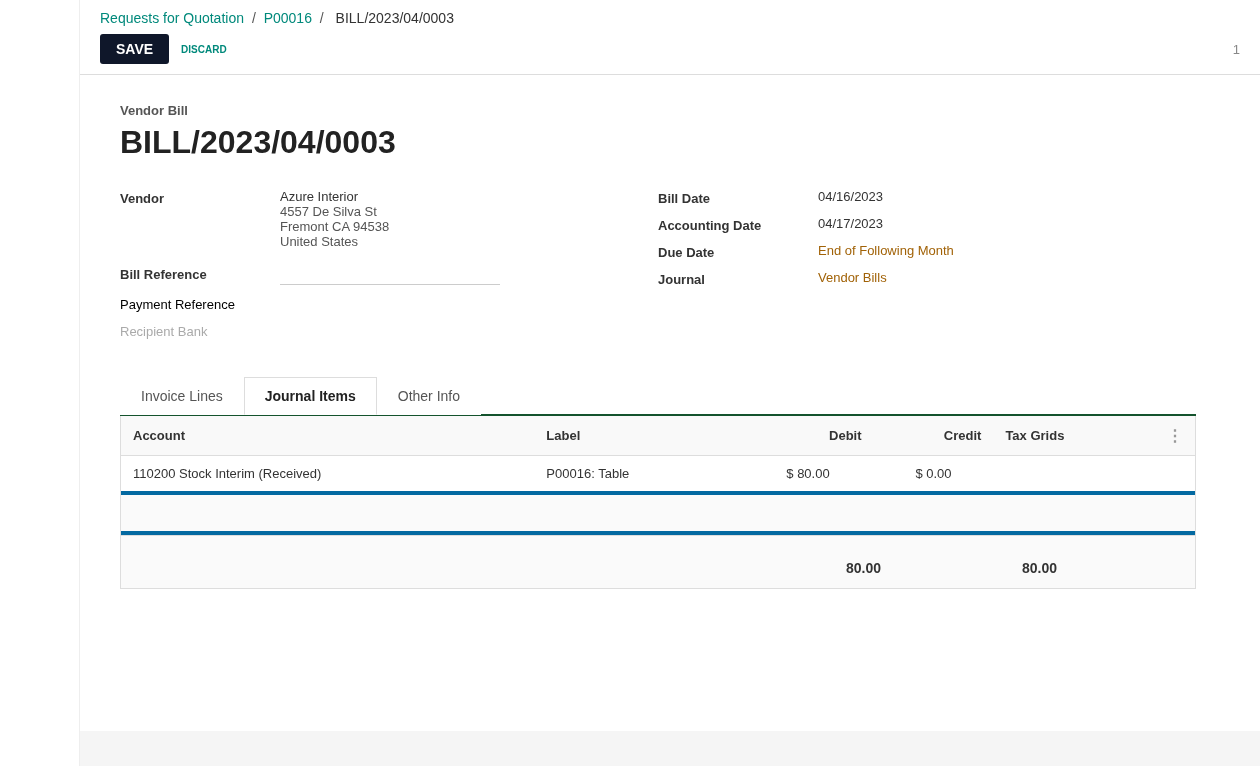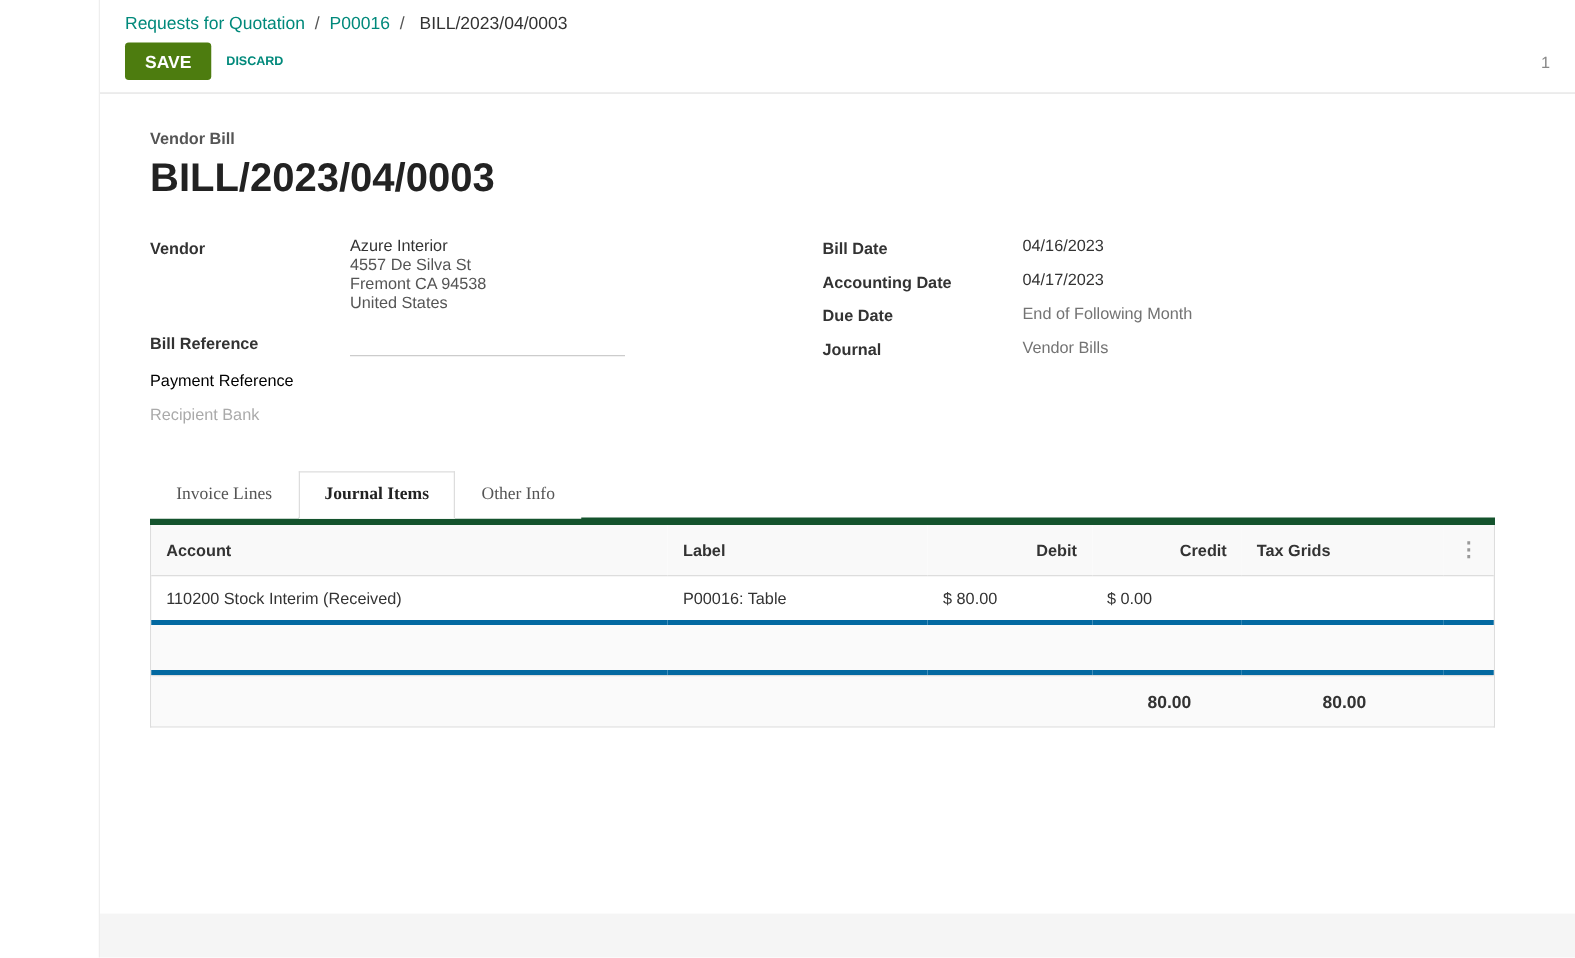--- a/index.html
+++ b/index.html
@@ -18,21 +18,21 @@
     .breadcrumb a { color: #00897b; text-decoration: none; }
     .breadcrumb span { color: #555; margin: 0 4px; }
     .breadcrumb .current { color: #333; }
 
     .action-bar {
       display: flex;
       align-items: center;
       gap: 12px;
     }
     .btn-save {
-      background: #4d7c0f;
+      background: #0f172a;
       color: #fff;
       border: none;
       padding: 7px 16px;
       font-size: 14px;
       font-weight: 600;
       cursor: pointer;
       border-radius: 3px;
     }
     .btn-discard {
       background: none;
@@ -86,44 +86,43 @@
       font-weight: 600;
       color: #333;
       min-width: 160px;
       padding-top: 2px;
       font-size: 13px;
     }
     .field-value {
       color: #333;
       font-size: 13px;
     }
-    .field-value.link { color: #737373; cursor: pointer; }
+    .field-value.link { color: #a16207; cursor: pointer; }
     .field-value .address-line { display: block; color: #555; }
 
     .field-input {
       border: none;
       border-bottom: 1px solid #ccc;
       outline: none;
       font-size: 13px;
       padding: 2px 4px;
       width: 220px;
       color: #333;
     }
 
     .field-placeholder {
       color: #aaa;
       font-size: 13px;
       font-style: normal;
     }
 
     .tabs {
       display: flex;
-      border-bottom: 6px solid #14532d;
+      border-bottom: 2px solid #14532d;
       margin-bottom: 0;
-      font-family: Liberation Serif, serif;
     }
     .tab {
       padding: 10px 20px;
       cursor: pointer;
       font-size: 14px;
       color: #555;
       border: 1px solid transparent;
       border-bottom: none;
       background: #fff;
       margin-bottom: -1px;
@@ -156,21 +155,21 @@
       font-weight: 700;
       color: #333;
     }
     th.right { text-align: right; }
     td {
       padding: 10px 12px;
       font-size: 13px;
       color: #333;
       border-bottom: 4px solid #0369a1;
     }
-    td.right { text-align: left; }
+    td.right { text-align: center; }
 
     .col-actions {
       width: 30px;
       text-align: center;
     }
     .kebab-icon {
       color: #999;
       font-size: 16px;
       cursor: pointer;
     }
@@ -178,21 +177,22 @@
     .totals-row {
       display: flex;
       justify-content: flex-end;
       padding: 12px 12px;
       border-top: 1px solid #ddd;
       background: #fafafa;
       gap: 0;
     }
     .totals-section {
       display: flex;
-      gap: 60px;
+      gap: 96px;
+      margin-top: 12px;
     }
     .total-col {
       text-align: right;
       font-weight: 700;
       font-size: 14px;
       min-width: 80px;
     }
 
     .sidebar {
       position: fixed;

